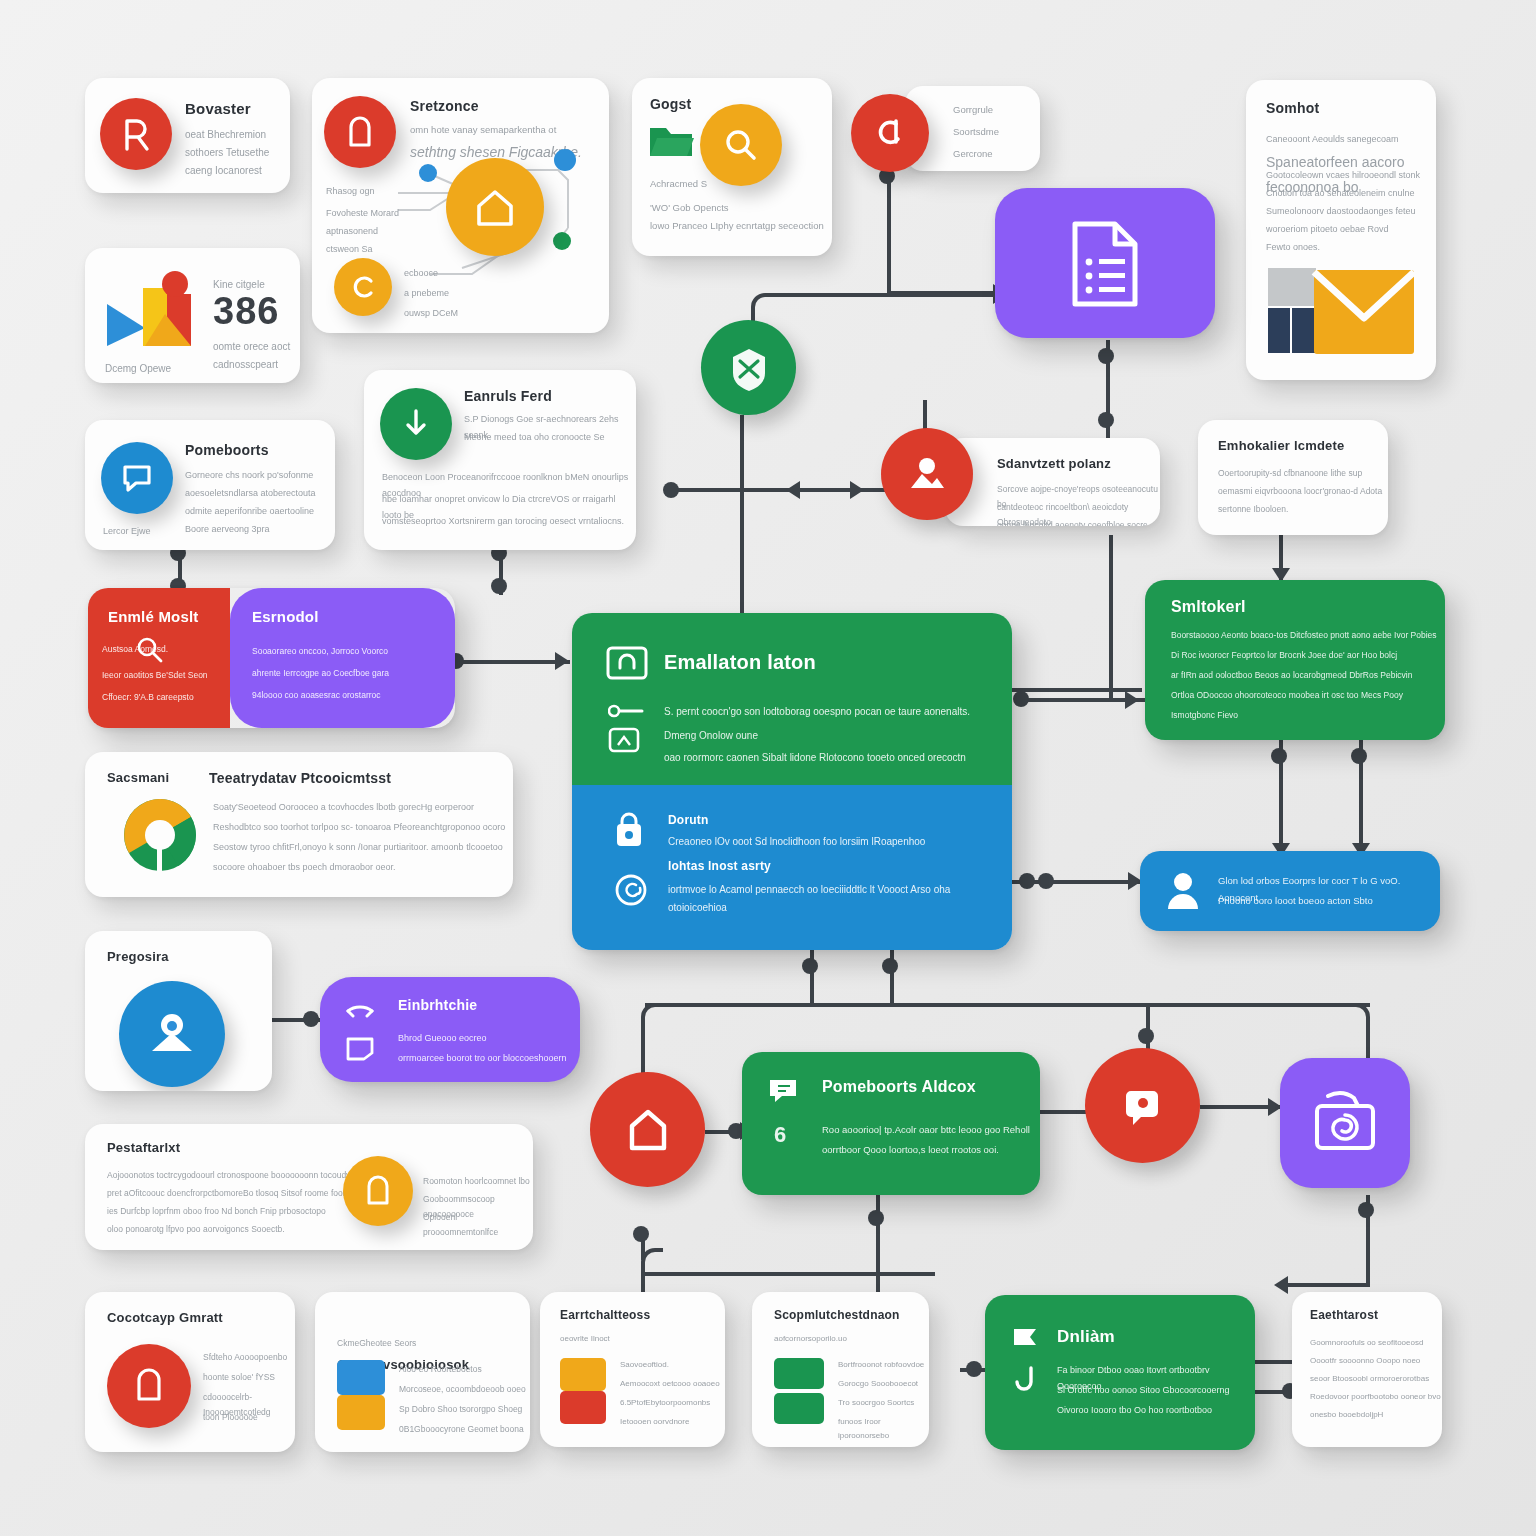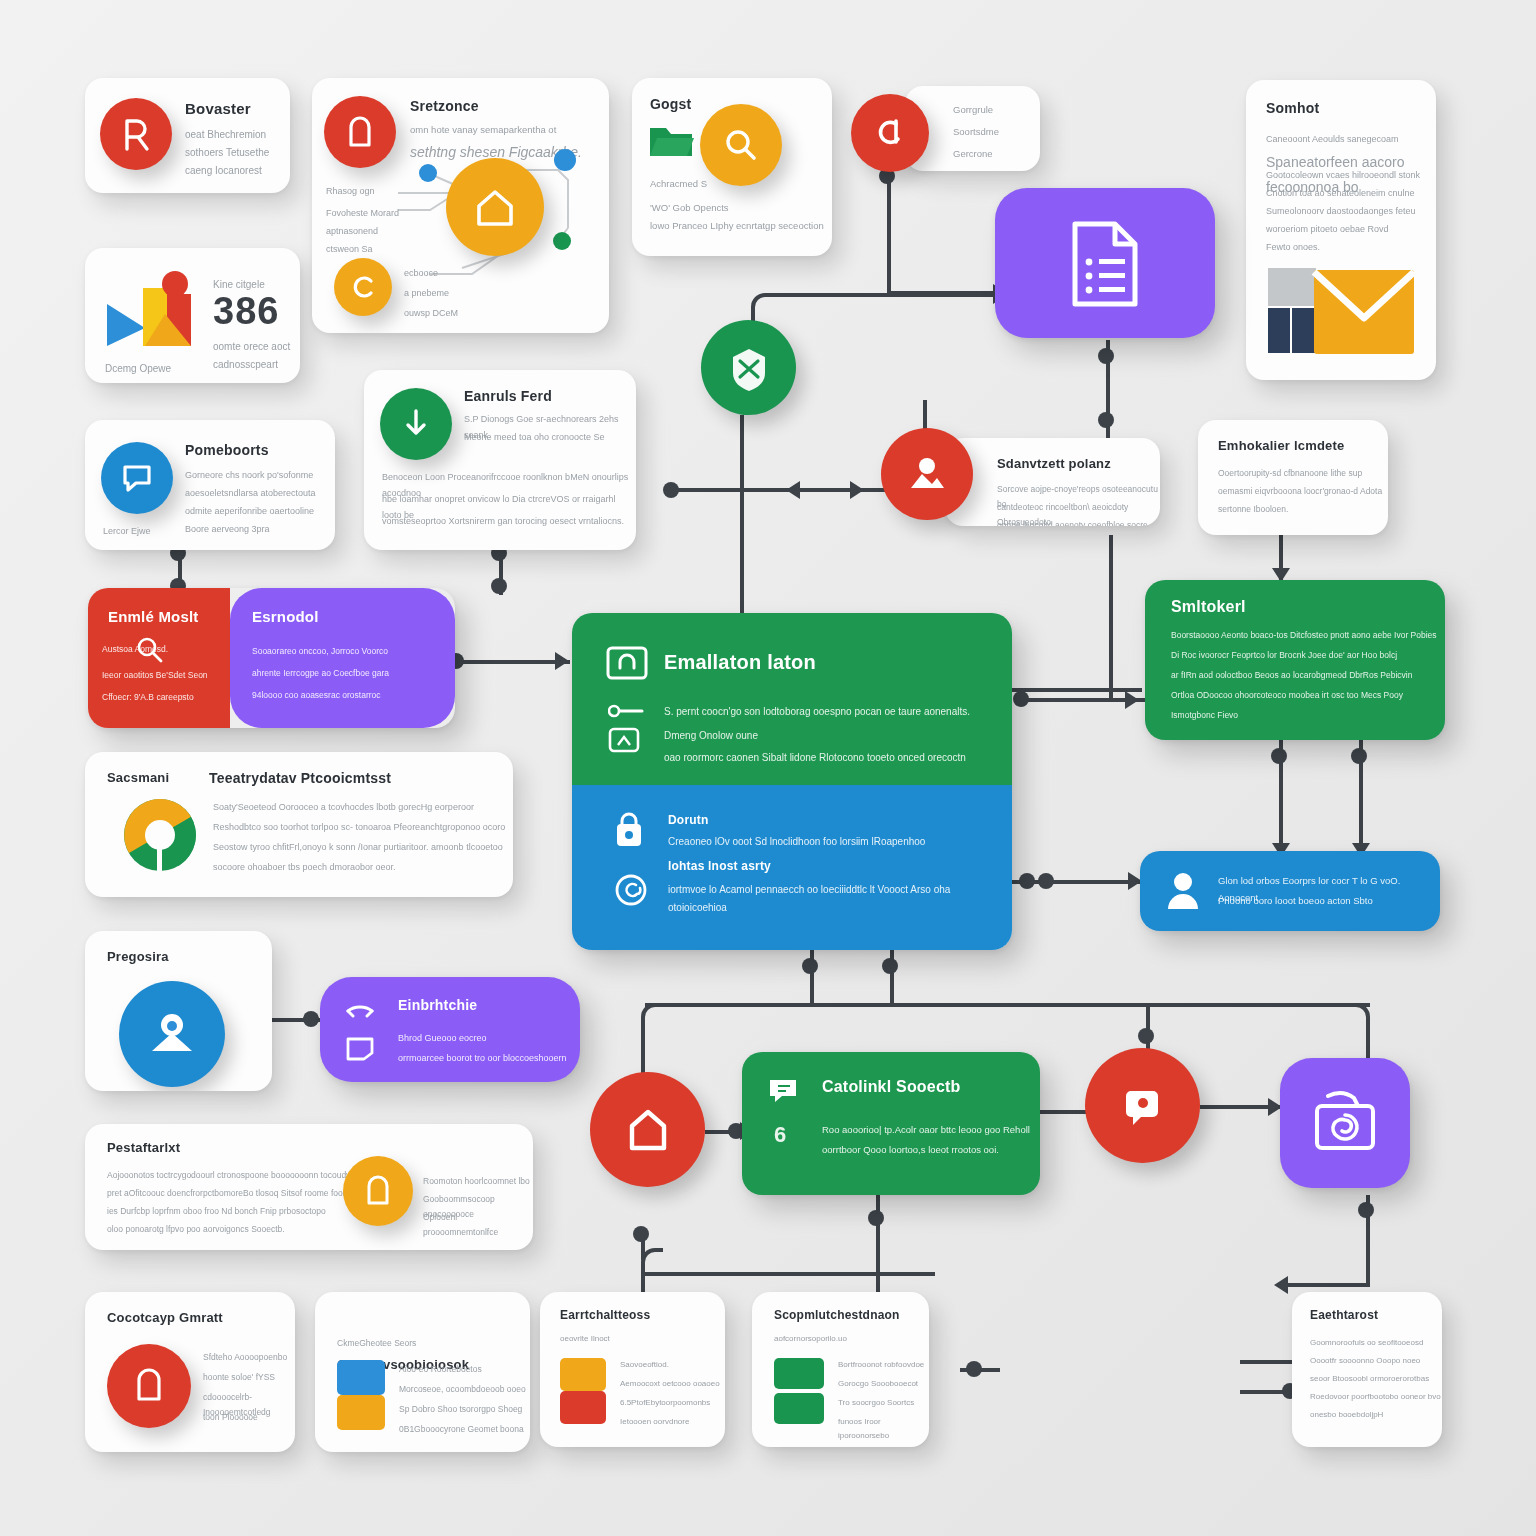--- a/index.html
+++ b/index.html
@@ -537,41 +537,53 @@
       <path d="M8 42 V20 L24 6 L40 20 V42 Z" stroke="#fff" stroke-width="4.4" fill="none" stroke-linejoin="round"></path>
     </svg>
   </div>
 
   <div class="abs panel p-green" style="left:742px;top:1052px;width:298px;height:143px;">
     <svg class="abs" style="left:26px;top:26px;" width="30" height="26" viewBox="0 0 30 26">
       <path d="M2 2 h26 v16 h-14 l-7 6 v-6 h-5 Z" fill="#fff"></path>
       <path d="M10 8 h12 M10 13 h8" stroke="#1a9550" stroke-width="2"></path>
     </svg>
 
-    <div class="abs ttl-w" style="left:80px;top:26px;font-size:16px;">Catolinkl Sooectb</div>
+    <div class="abs ttl-w" style="left:80px;top:26px;font-size:16px;">Pomeboorts Aldcox</div>
     <div class="abs ttl-w blur" style="left:32px;top:70px;font-size:22px;opacity:.9;">6</div>
     <div class="abs bd-w blur" style="left:80px;top:70px;font-size:9.5px;">Roo aooorioo| tp.Acolr oaor bttc leooo goo Reholl</div>
     <div class="abs bd-w blur" style="left:80px;top:90px;font-size:9.5px;">oorrtboor Qooo loortoo,s loeot rrootos ooi.</div>
   </div>
 
   <div class="abs circ c-red" style="left:1085px;top:1048px;width:115px;height:115px;">
     <svg width="50" height="50" viewBox="0 0 50 50">
       <path d="M13 10 h22 a5 5 0 0 1 5 5 v16 a5 5 0 0 1 -5 5 h-12 l-8 8 v-8 h-2 a5 5 0 0 1 -5 -5 v-16 a5 5 0 0 1 5 -5 Z" fill="#fff"></path>
       <circle cx="25" cy="22" r="5" fill="#db3b2b"></circle>
     </svg>
   </div>
 
   <div class="abs panel p-yellow" style="left:1280px;top:1058px;width:130px;height:130px;">
     <svg class="abs" style="left:30px;top:28px;" width="70" height="70" viewBox="0 0 70 70">
       <path d="M18 10 q14-7 26 2 l4 8" stroke="#fff" stroke-width="4" fill="none" stroke-linecap="round"></path>
       <rect x="7" y="20" width="56" height="42" rx="5" stroke="#fff" stroke-width="4" fill="none"></rect>
       <path d="M35 29 a12 12 0 1 1 -8 21 a9 9 0 0 1 8-16 a6 6 0 1 1 -3 11" stroke="#fff" stroke-width="3.6" fill="none" stroke-linecap="round"></path>
     </svg>
   </div>
 
+  <div class="abs panel p-green" style="left:985px;top:1295px;width:270px;height:155px;">
+    <svg class="abs" style="left:26px;top:30px;" width="30" height="26" viewBox="0 0 30 26">
+      <path d="M3 4 h22 l-6 8 l6 8 h-22 Z" fill="#fff"></path>
+    </svg>
+    <div class="abs ttl-w" style="left:72px;top:32px;font-size:17px;">Dnliàm</div>
+    <svg class="abs" style="left:28px;top:70px;" width="26" height="30" viewBox="0 0 26 30">
+      <path d="M18 3 v14 a7 7 0 0 1 -14 0" stroke="#fff" stroke-width="3.4" fill="none" stroke-linecap="round"></path>
+    </svg>
+    <div class="abs bd-w blur" style="left:72px;top:68px;font-size:9px;">Fa binoor Dtboo ooao Itovrt ortbootbrv Oooroecoo</div>
+    <div class="abs bd-w blur" style="left:72px;top:88px;font-size:9px;">Sl Orotfc  hoo oonoo Sitoo Gbocoorcooerng</div>
+    <div class="abs bd-w blur" style="left:72px;top:108px;font-size:9px;">Oivoroo  Ioooro tbo  Oo  hoo roortbotboo</div>
+  </div>
 
   <div class="abs card" style="left:1292px;top:1292px;width:150px;height:155px;">
     <div class="abs ttl" style="left:18px;top:16px;font-size:12px;">Eaethtarost</div>
     <div class="abs bd blur" style="left:18px;top:44px;font-size:8px;">Goomnoroofuls oo seofitooeosd</div>
     <div class="abs bd blur" style="left:18px;top:62px;font-size:8px;">Ooootfr soooonno Ooopo noeo</div>
     <div class="abs bd blur" style="left:18px;top:80px;font-size:8px;">seoor Btoosoobl ormoroerorotbas</div>
     <div class="abs bd blur" style="left:18px;top:98px;font-size:8px;">Roedovoor poorfbootobo ooneor  bvo</div>
     <div class="abs bd blur" style="left:18px;top:116px;font-size:8px;">onesbo booebdoljpH</div>
   </div>
 

